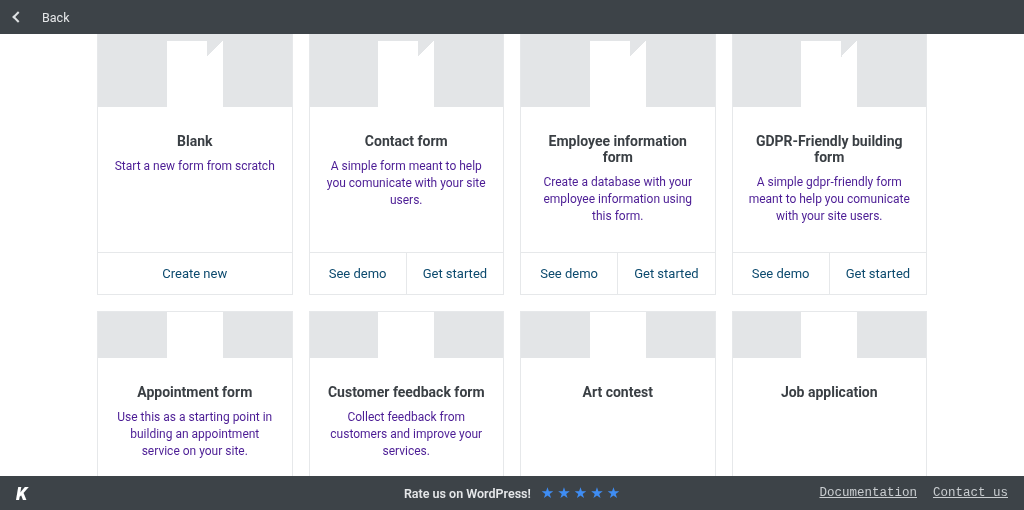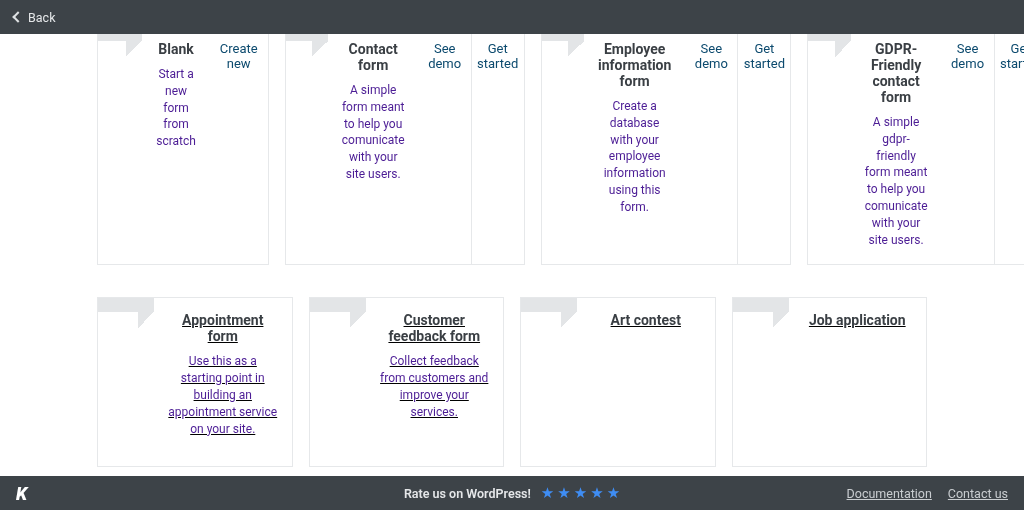--- a/index.html
+++ b/index.html
@@ -1,39 +1,39 @@
 <!DOCTYPE html>
 <html><head>
 <meta charset="utf-8">
 <style>
   * { box-sizing: border-box; margin: 0; padding: 0; }
   html, body { width: 1024px; height: 510px; overflow: hidden; font-family: -apple-system, BlinkMacSystemFont, "Segoe UI", Roboto, Arial, sans-serif; background: #fff; }
   .topbar { height: 34px; background: #3d4348; display: flex; align-items: center; padding: 0 14px; }
-  .back-group { display: flex; align-items: center; gap: 6px; cursor: pointer; }
+  .back-group { display: flex; align-items: center; gap: 20px; cursor: pointer; }
   .back-chevron { width: 8px; height: 8px; border-left: 2px solid #dfe2e4; border-bottom: 2px solid #dfe2e4; transform: rotate(45deg); }
   .back-text { color: #e5e7e9; font-size: 12.5px; }
   .content { height: 442px; overflow: hidden; padding: 0 97px; }
   .grid { display: grid; grid-template-columns: repeat(4, 1fr); gap: 16px; }
-  .card { border: 1px solid #e6e8ea; background: #fff; display: flex; flex-direction: row; }
+  .card { border: 1px solid #e6e8ea; background: #fff; display: flex; flex-direction: column; gap: 12px; }
   .card-preview { height: 80px; background: #e3e5e7; display: flex; align-items: flex-end; justify-content: center; overflow: hidden; }
   .doc-shape { width: 56px; height: 70px; background: #ffffff; position: relative; margin-bottom: -4px; }
   .doc-shape::after { content: ""; position: absolute; top: 0; right: 0; width: 16px; height: 16px; background: linear-gradient(135deg, #e3e5e7 50%, #ffffff 50%); }
   .card-body { padding: 14px 14px 16px; text-align: center; flex: 1; min-height: 110px; }
   .card-title { font-size: 14px; font-weight: 700; color: #3a3f44; margin-bottom: 9px; }
   .card-desc  { font-size: 12px; color: #4c1d95; line-height: 1.4; max-width: 185px; margin: 0 auto; }
   .card-actions { display: flex; border-top: 1px solid #e6e8ea; }
   .action-btn { flex: 1; text-align: center; padding: 13px 4px; font-size: 13px; color: #0c4a6e; cursor: pointer; }
   .action-btn + .action-btn { border-left: 1px solid #e6e8ea; }
   .row2 .card { height: 170px; } 
   .bottombar { position: absolute; left: 0; right: 0; bottom: 0; height: 34px; background: #3d4348; display: flex; align-items: center; padding: 0 16px; color: #e5e7e9; font-size: 12.5px; }
   .logo { font-weight: 900; font-size: 18px; color: #fff; font-style: italic; letter-spacing: -1px; }
   .rate-wrap { position: absolute; left: 50%; transform: translateX(-50%); display: flex; align-items: center; gap: 10px; }
   .stars { display: flex; gap: 3px; }
   .star { color: #3f8df3; font-size: 15px; line-height: 1; }
-  .bottom-right { margin-left: auto; display: flex; gap: 16px; }
+  .bottom-right { margin-left: auto; display: flex; gap: 16px; font-family: Liberation Mono, monospace; }
   .bottom-link { color: #c9cdd0; text-decoration: underline; cursor: pointer; font-size: 12.5px; }
 </style>
 </head>
 <body>
 
 <div class="topbar">
   <div class="back-group">
     <span class="back-chevron"></span>
     <span class="back-text">Back</span>
   </div>
@@ -82,31 +82,31 @@
         <div class="action-btn">See demo</div>
         <div class="action-btn">Get started</div>
       </div>
     </div>
 
     <div class="card">
       <div class="card-preview">
         <div class="doc-shape"></div>
       </div>
       <div class="card-body">
-        <div class="card-title">GDPR-Friendly contact form</div>
+        <div class="card-title">GDPR-Friendly building form</div>
         <div class="card-desc">A simple gdpr-friendly form meant to help you comunicate with your site users.</div>
       </div>
       <div class="card-actions">
         <div class="action-btn">See demo</div>
         <div class="action-btn">Get started</div>
       </div>
     </div>
   </div>
 
-  <div class="grid row2" style="margin-top:32px;text-decoration:underline;">
+  <div class="grid row2" style="margin-top:16px;">
 
     <div class="card">
       <div class="card-preview">
         <div class="doc-shape"></div>
       </div>
       <div class="card-body">
         <div class="card-title">Appointment form</div>
         <div class="card-desc">Use this as a starting point in building an appointment service on your site.</div>
       </div>
     </div>

